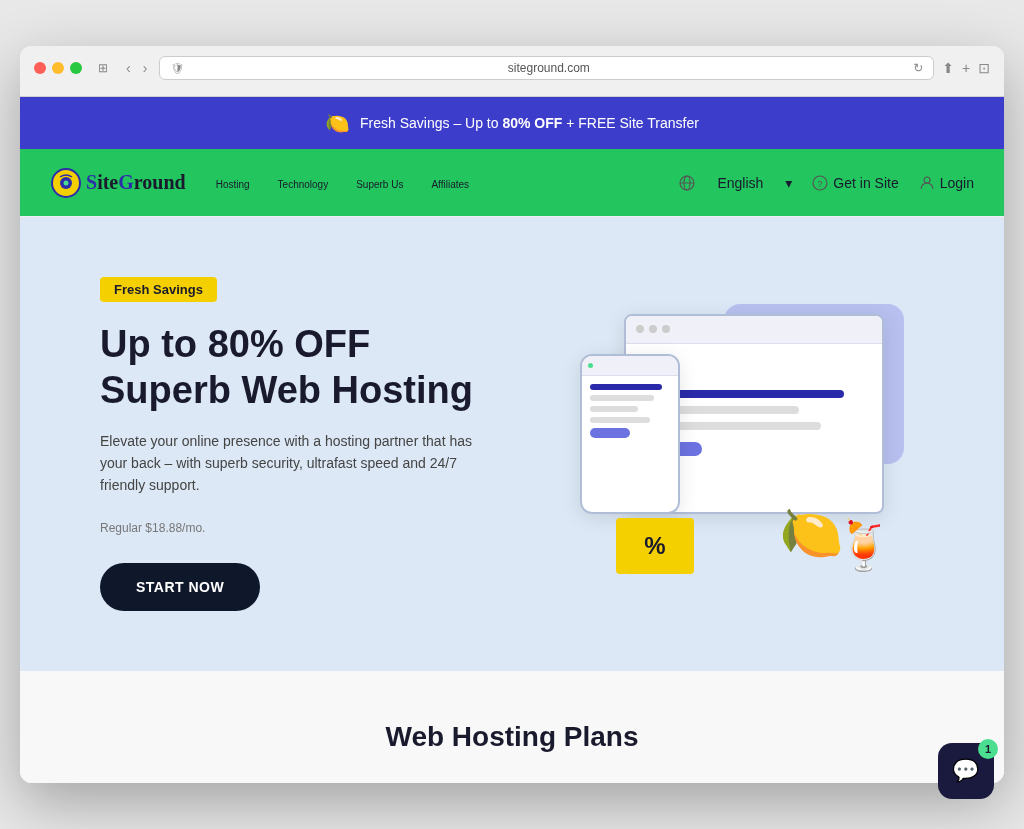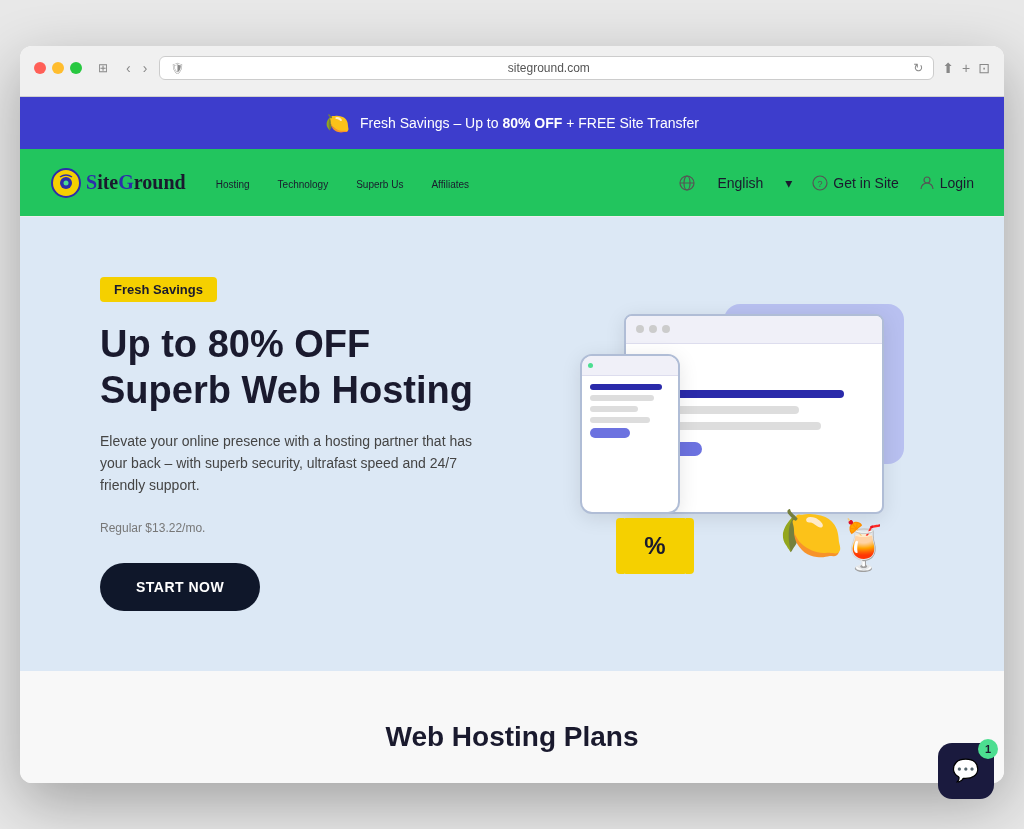--- a/index.html
+++ b/index.html
@@ -525,21 +525,21 @@
 
     <section class="hero">
       <div class="hero-content">
         <div class="fresh-savings-badge">Fresh Savings</div>
         <h1 class="hero-title">
           <span>Up to 80% OFF</span><br>
           <span>Superb Web Hosting</span>
         </h1>
         <p class="hero-desc">Elevate your online presence with a hosting partner that has your back – with superb security, ultrafast speed and 24/7 friendly support.</p>
         <div class="hero-price">
-          <div class="regular-price">Regular $13.22/mo.</div>
+          <div class="regular-price">Regular $18.88/mo.</div>
         </div>
         <button class="start-now-btn">START NOW</button>
       </div>
 
       <div class="hero-illustration">
 
         <div class="illus-blob"></div>
 
         <div class="illus-browser">
           <div class="illus-browser-bar">

